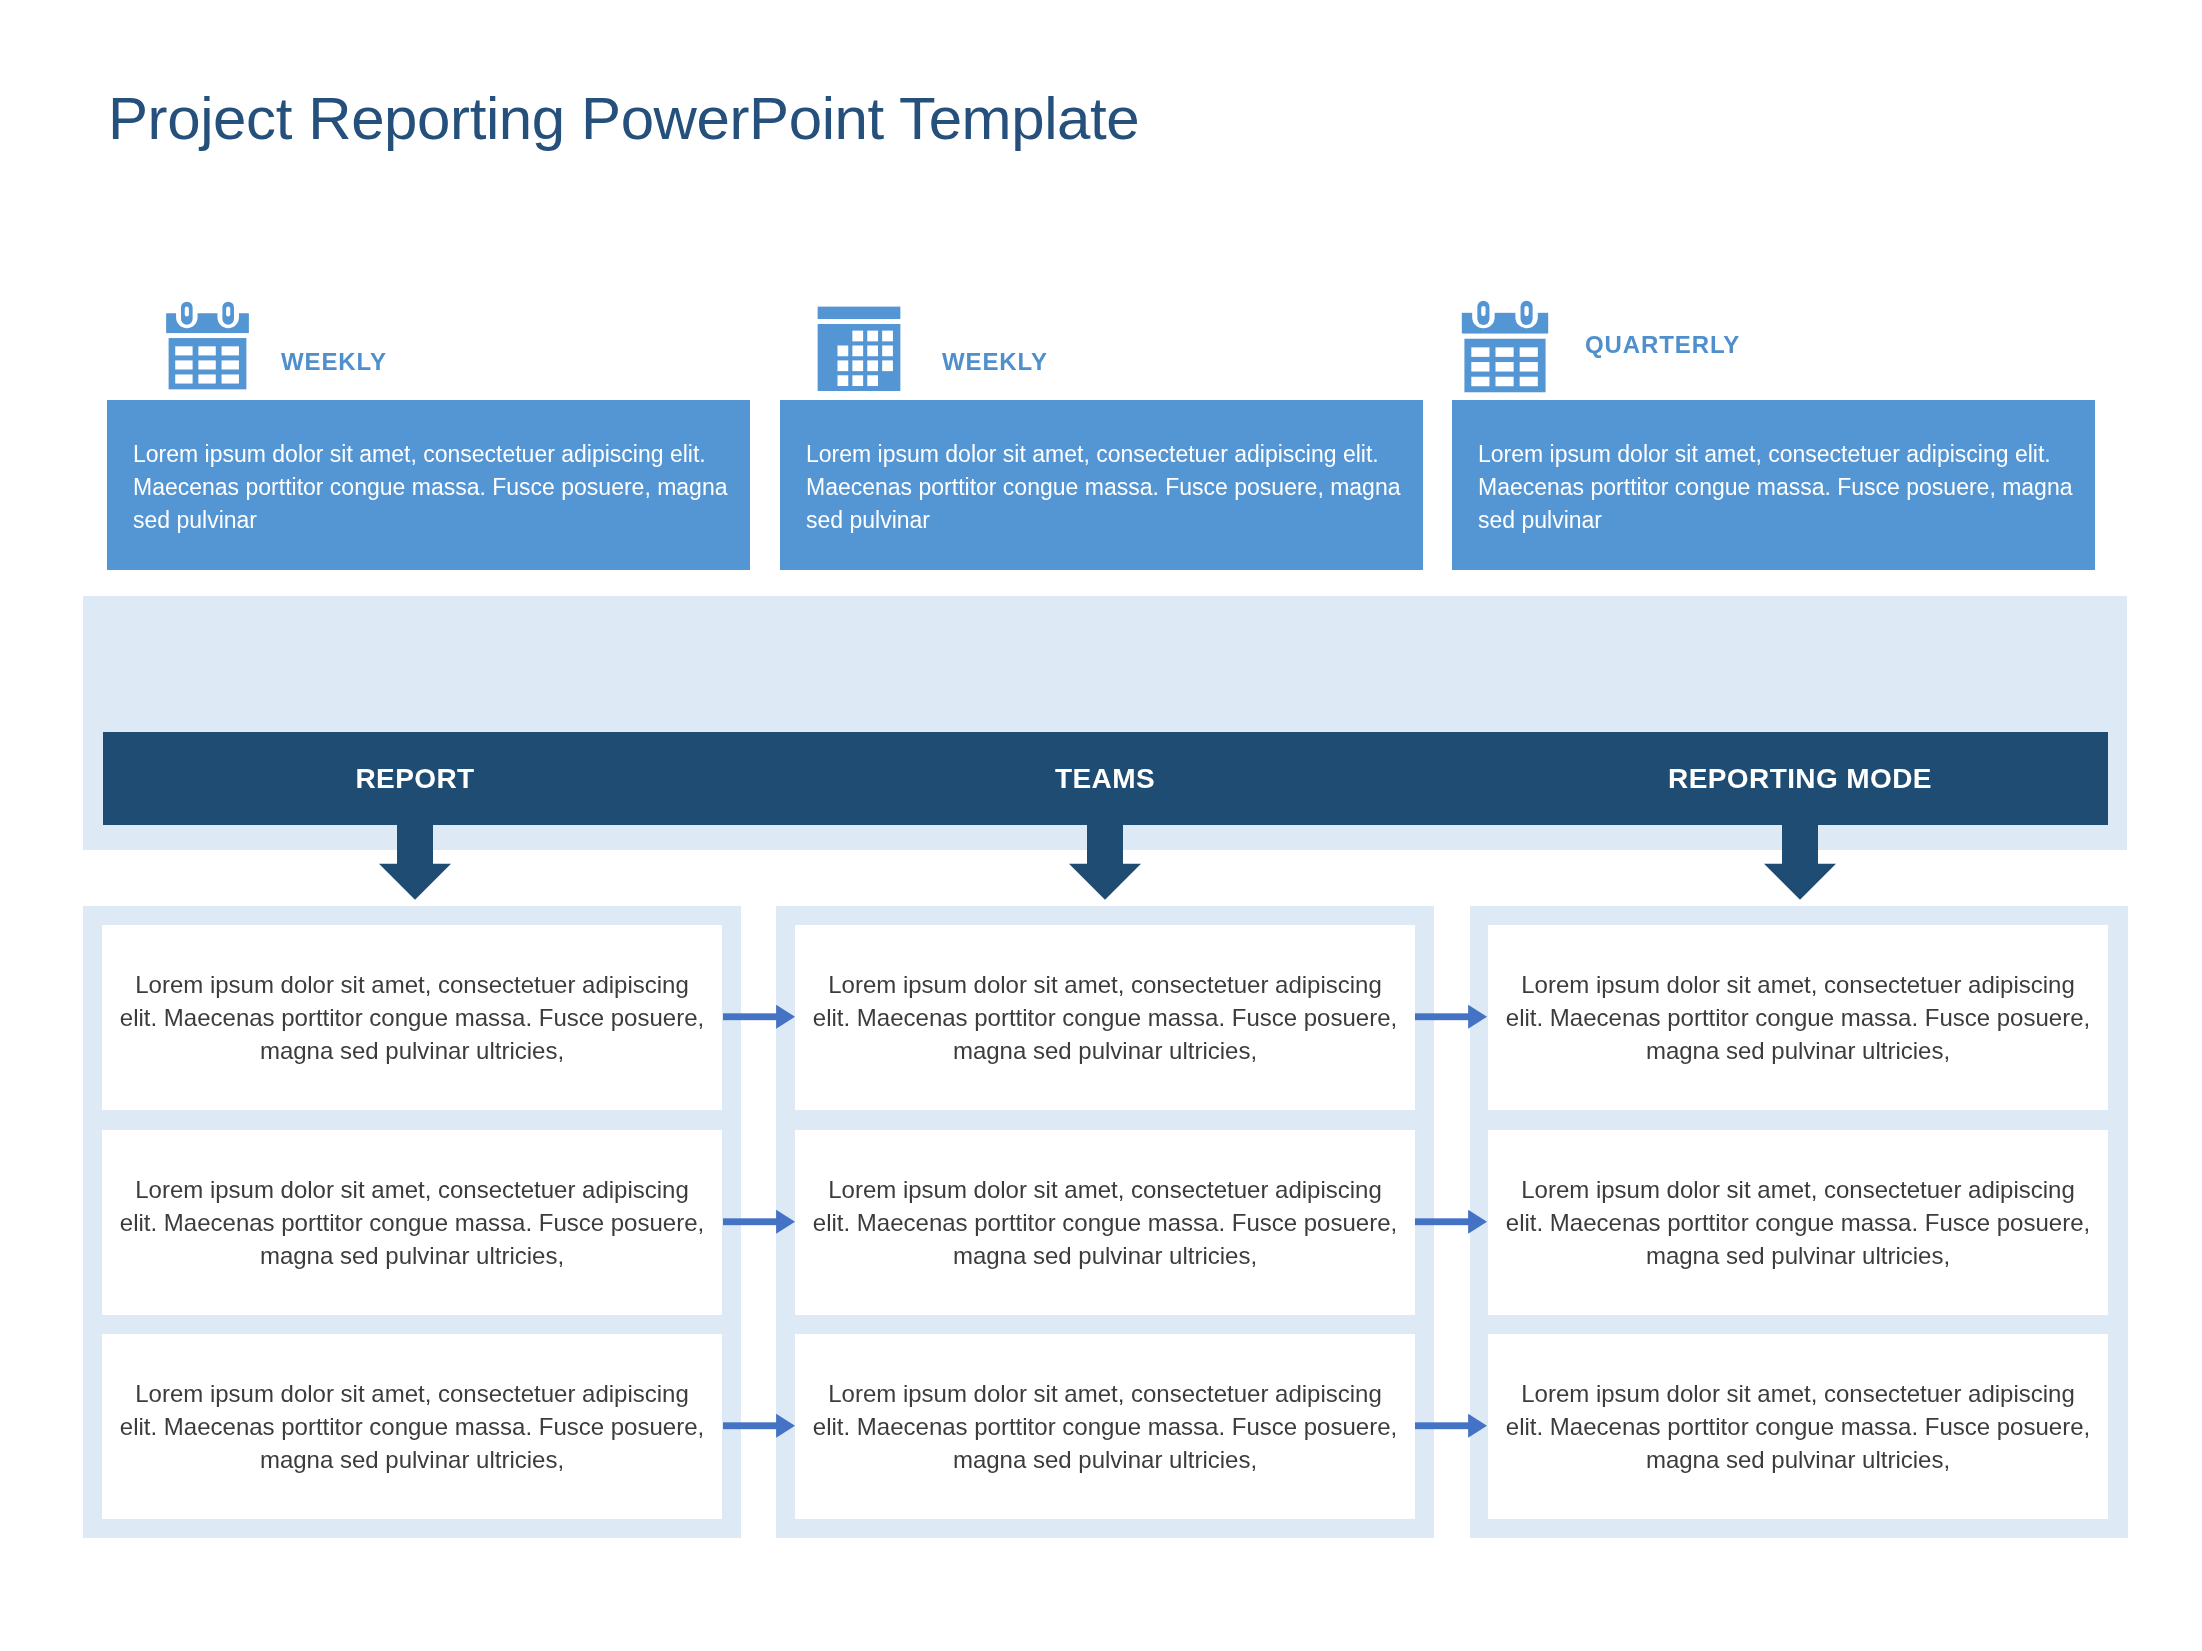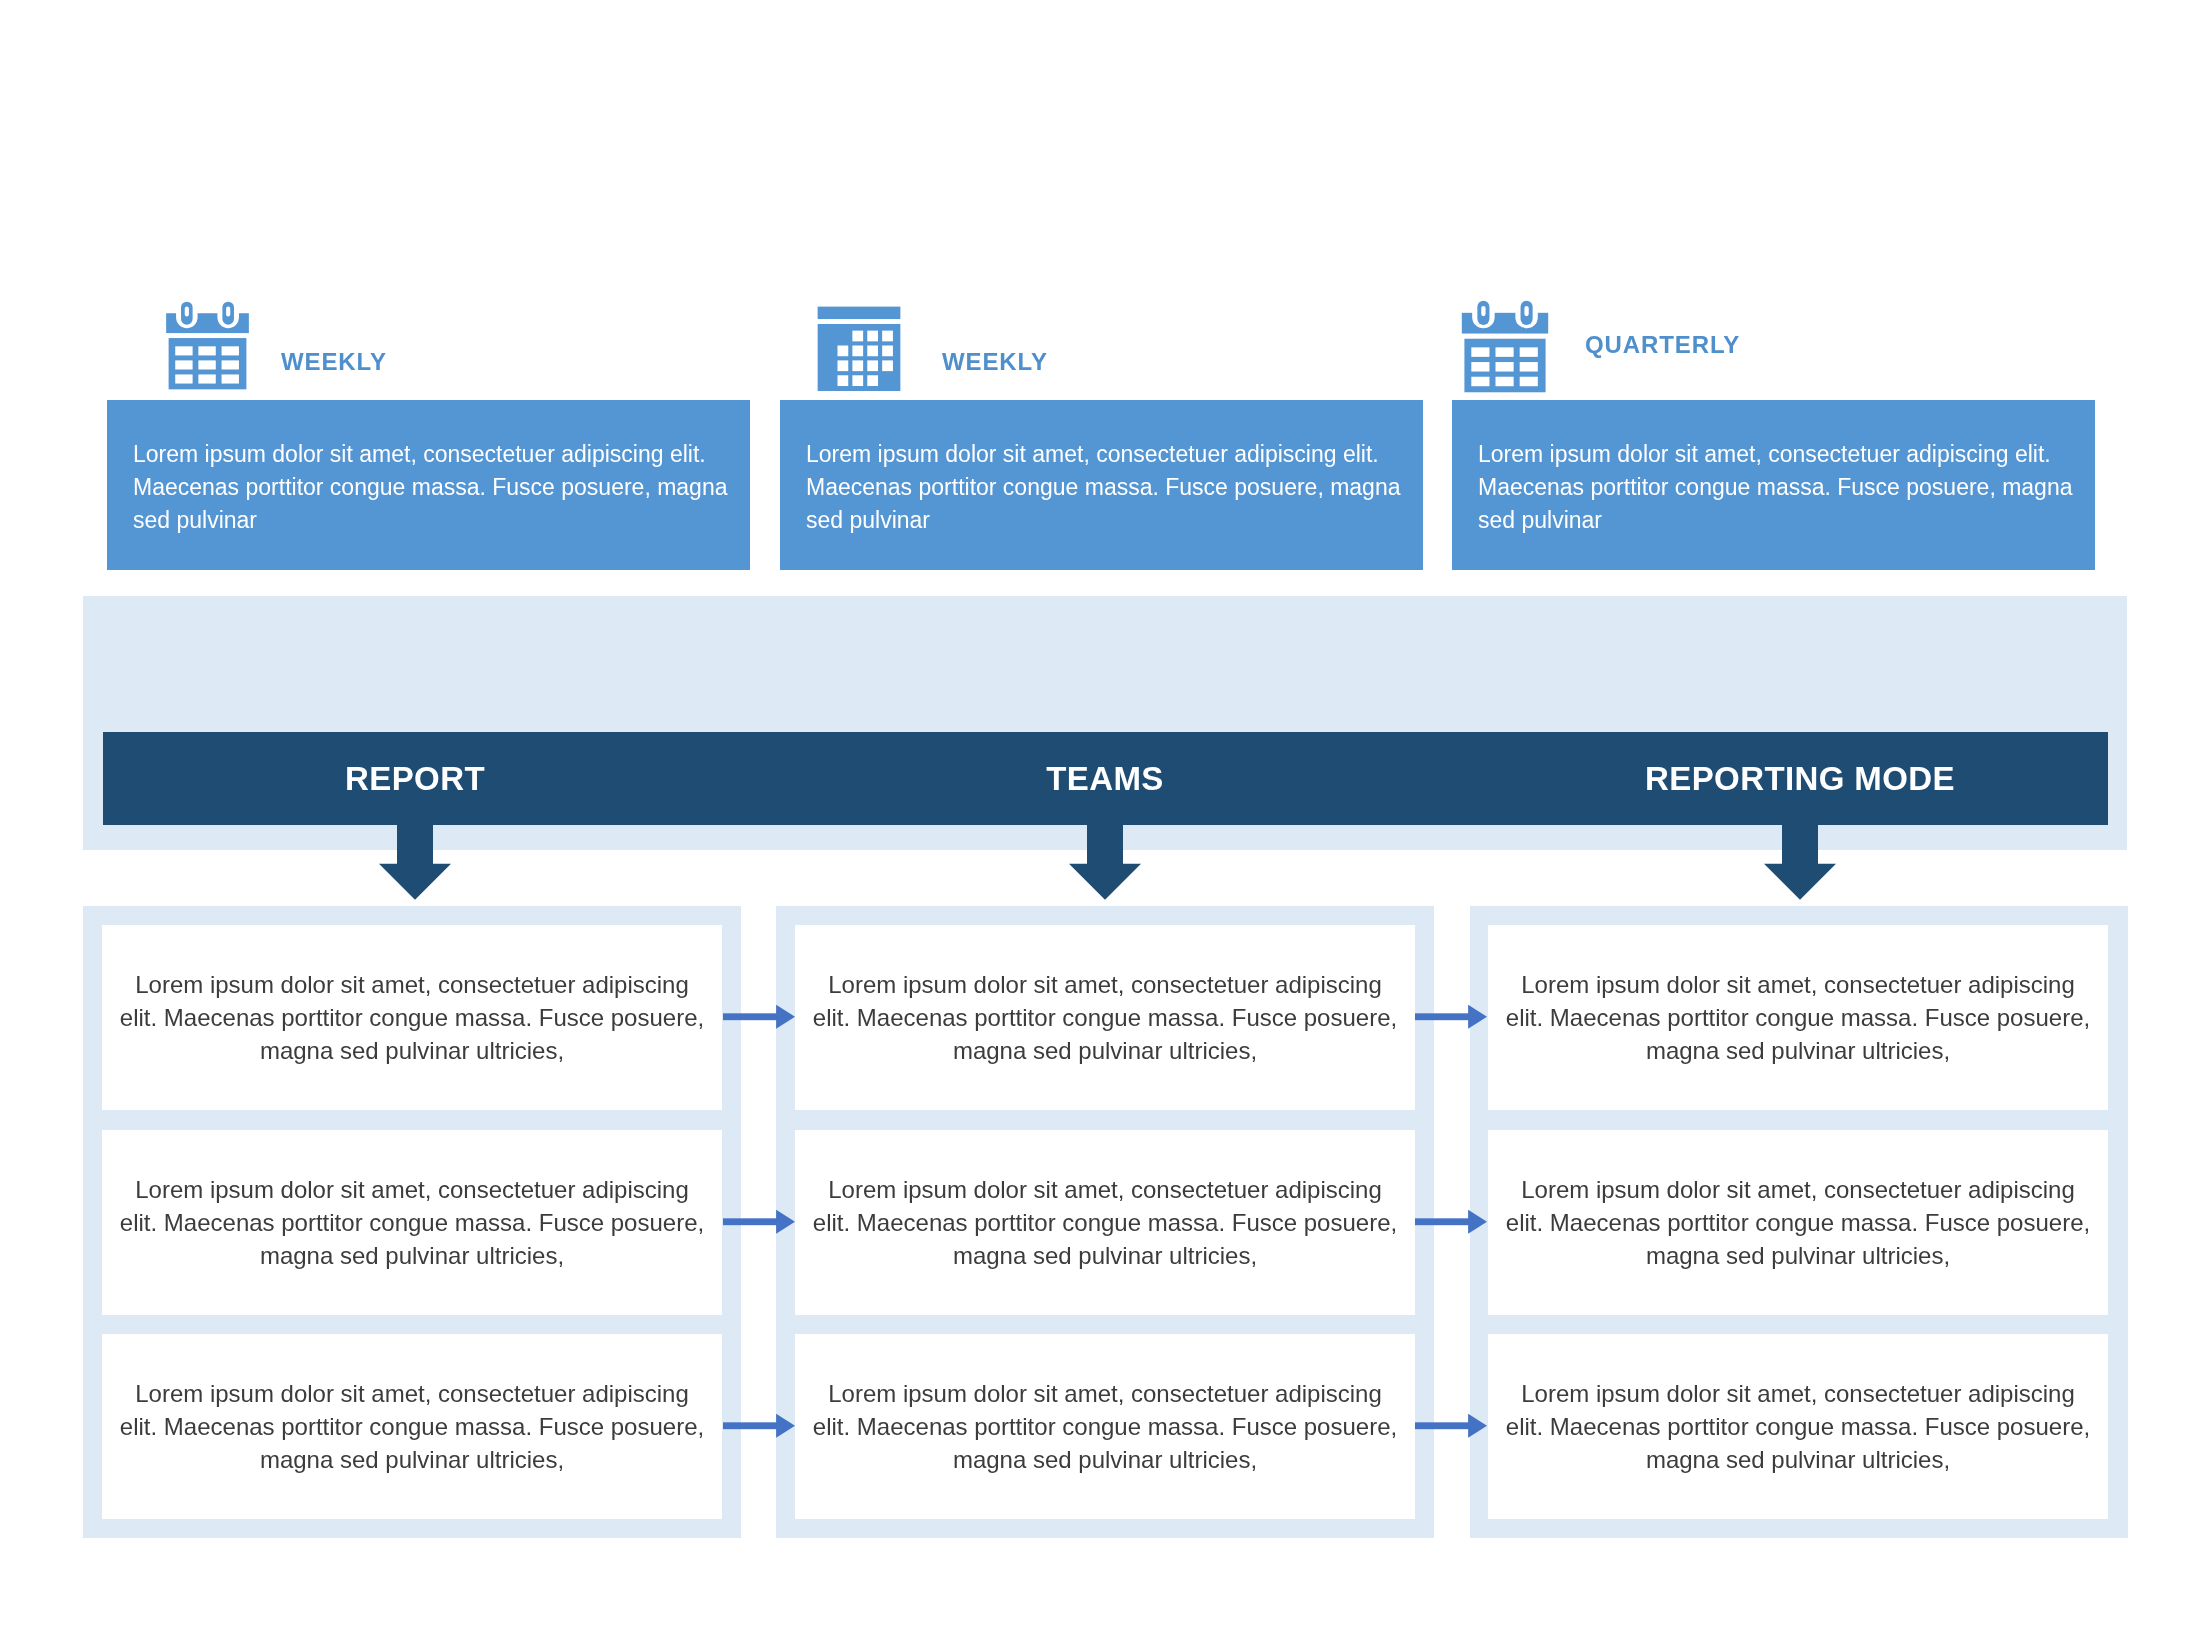--- a/index.html
+++ b/index.html
@@ -36,21 +36,21 @@
     display:flex;align-items:center;justify-content:center;
     color:#fff;font-size:26px;font-weight:bold;letter-spacing:0.9px;
   }
   .dark-banner{
     position:absolute;left:103px;top:732px;width:2005px;height:93px;
     background:var(--dark-navy,#1E4C72);
   }
   .col-label{
     position:absolute;top:732px;height:93px;transform:translateX(-50%);
     display:flex;align-items:center;justify-content:center;
-    color:#fff;font-size:33px;font-weight:bold;letter-spacing:0.4px;white-space:nowrap;
+    color:#fff;font-size:28px;font-weight:bold;letter-spacing:0.4px;white-space:nowrap;
   }
   .down-arrow{position:absolute;top:824px;width:72px;height:76px;}
   .down-arrow path{fill:var(--dark-navy,#1E4C72);}
   .lower-panel{
     position:absolute;top:906px;width:658px;height:632px;
     background:var(--panel-light-blue,#DEE9F6);
   }
   .cell{
     position:absolute;width:620px;height:185px;background:#ffffff;
     color:var(--body-text,#3C3C3C);font-size:24px;line-height:33px;
@@ -58,20 +58,21 @@
     padding:0 15.5px;box-sizing:border-box;
   }
   .flow-arrow{position:absolute;width:72px;height:27.5px;}
   .flow-arrow .st{fill:var(--flow-arrow-blue,#4472C4);}
 </style>
 </head>
 <body>
 
 <div class="slide">
 
+  <div class="title">Project Reporting PowerPoint Template</div>
 
   <svg class="cal-icon" style="left:166px;top:300px;width:83px;height:91px" viewBox="0 0 100 110">
     <rect class="cal-fill" x="0" y="16" width="100" height="24"></rect>
     <rect x="12" y="0" width="26" height="34" rx="13" fill="#ffffff"></rect>
     <rect x="62" y="0" width="26" height="34" rx="13" fill="#ffffff"></rect>
     <rect class="cal-fill" x="18" y="2" width="14" height="28" rx="7"></rect>
     <rect class="cal-fill" x="68" y="2" width="14" height="28" rx="7"></rect>
     <rect x="22.5" y="8" width="5" height="12" rx="2.5" fill="#ffffff"></rect>
     <rect x="72.5" y="8" width="5" height="12" rx="2.5" fill="#ffffff"></rect>
     <rect class="cal-fill" x="3" y="46" width="94" height="62"></rect>

